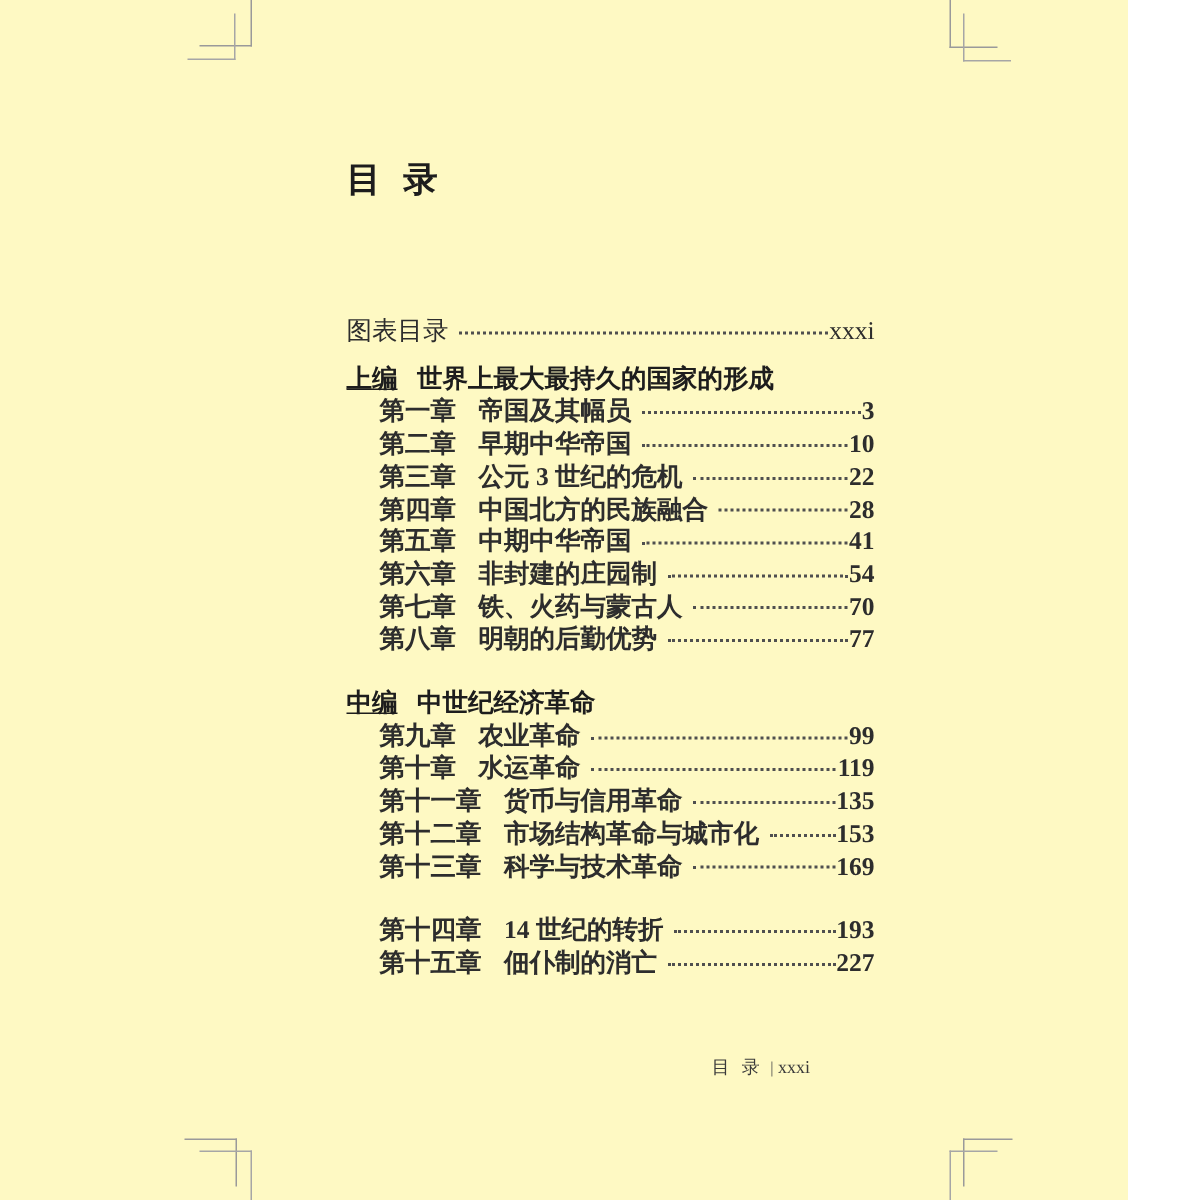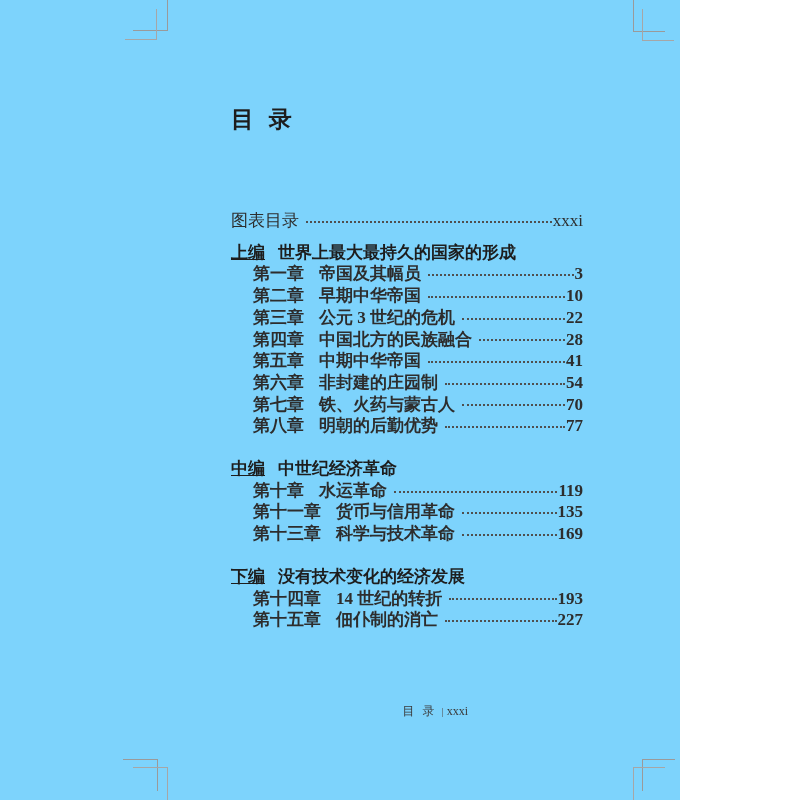--- a/index.html
+++ b/index.html
@@ -1,22 +1,22 @@
 <!DOCTYPE html>
 <html><head>
 <meta charset="utf-8">
 <style>
   html,body{margin:0;padding:0;}
   body{
     width:800px;height:800px;background:#ffffff;
     font-family:"Liberation Serif","DejaVu Serif",serif;
   }
   .page{
-    position:relative;width:680px;height:800px;overflow:hidden;
-    background:#7dd3fc;color:#2d2d2d;
+    position:relative;width:752px;height:800px;overflow:hidden;
+    background:#fef9c3;color:#2d2d2d;
   }
   
   .mark{position:absolute;}
   .mark.tl1{left:133px;top:0;   width:34px;height:30px;border-right:1px solid #9a9a9a;border-bottom:1px solid #9a9a9a;}
   .mark.tl2{left:125px;top:9px; width:31px;height:30px;border-right:1px solid #a6a6a6;border-bottom:1px solid #a6a6a6;}
   .mark.tr1{left:633px;top:0;   width:31px;height:31px;border-left:1px solid #9a9a9a;border-bottom:1px solid #9a9a9a;}
   .mark.tr2{left:642px;top:9px; width:31px;height:31px;border-left:1px solid #a6a6a6;border-bottom:1px solid #a6a6a6;}
   .mark.bl1{left:123px;top:759px;width:34px;height:31px;border-top:1px solid #9a9a9a;border-right:1px solid #9a9a9a;}
   .mark.bl2{left:133px;top:767px;width:34px;height:33px;border-top:1px solid #a6a6a6;border-right:1px solid #a6a6a6;}
   .mark.br1{left:642px;top:759px;width:32px;height:31px;border-top:1px solid #9a9a9a;border-left:1px solid #9a9a9a;}
@@ -126,43 +126,52 @@
     <span class="chapter">第八章</span>
     <span class="label">明朝的后勤优势</span>
     <span class="leader"></span>
     <span class="pagenum">77</span>
   </div>
         </div>
         <div class="section">
     <div class="heading">
       <span class="part">中编</span><span class="heading-title">中世纪经济革命</span>
     </div>
+  <div class="row indent">
+    <span class="chapter">第九章</span>
+    <span class="label">农业革命</span>
+    <span class="leader"></span>
+    <span class="pagenum">99</span>
+  </div>
           <div class="row indent">
     <span class="chapter">第十章</span>
     <span class="label">水运革命</span>
     <span class="leader"></span>
     <span class="pagenum">119</span>
   </div>
           <div class="row indent">
     <span class="chapter">第十一章</span>
     <span class="label">货币与信用革命</span>
     <span class="leader"></span>
     <span class="pagenum">135</span>
   </div>
           <div class="row indent">
+    <span class="chapter">第十二章</span>
+    <span class="label">市场结构革命与城市化</span>
+    <span class="leader"></span>
+    <span class="pagenum">153</span>
+  </div>
+          <div class="row indent">
     <span class="chapter">第十三章</span>
     <span class="label">科学与技术革命</span>
     <span class="leader"></span>
     <span class="pagenum">169</span>
   </div>
         </div>
         <div class="section">
-    <div class="heading">
-      <span class="part">下编</span><span class="heading-title">没有技术变化的经济发展</span>
-    </div>
   <div class="row indent">
     <span class="chapter">第十四章</span>
     <span class="label">14 世纪的转折</span>
     <span class="leader"></span>
     <span class="pagenum">193</span>
   </div>
           <div class="row indent">
     <span class="chapter">第十五章</span>
     <span class="label">佃仆制的消亡</span>
     <span class="leader"></span>

